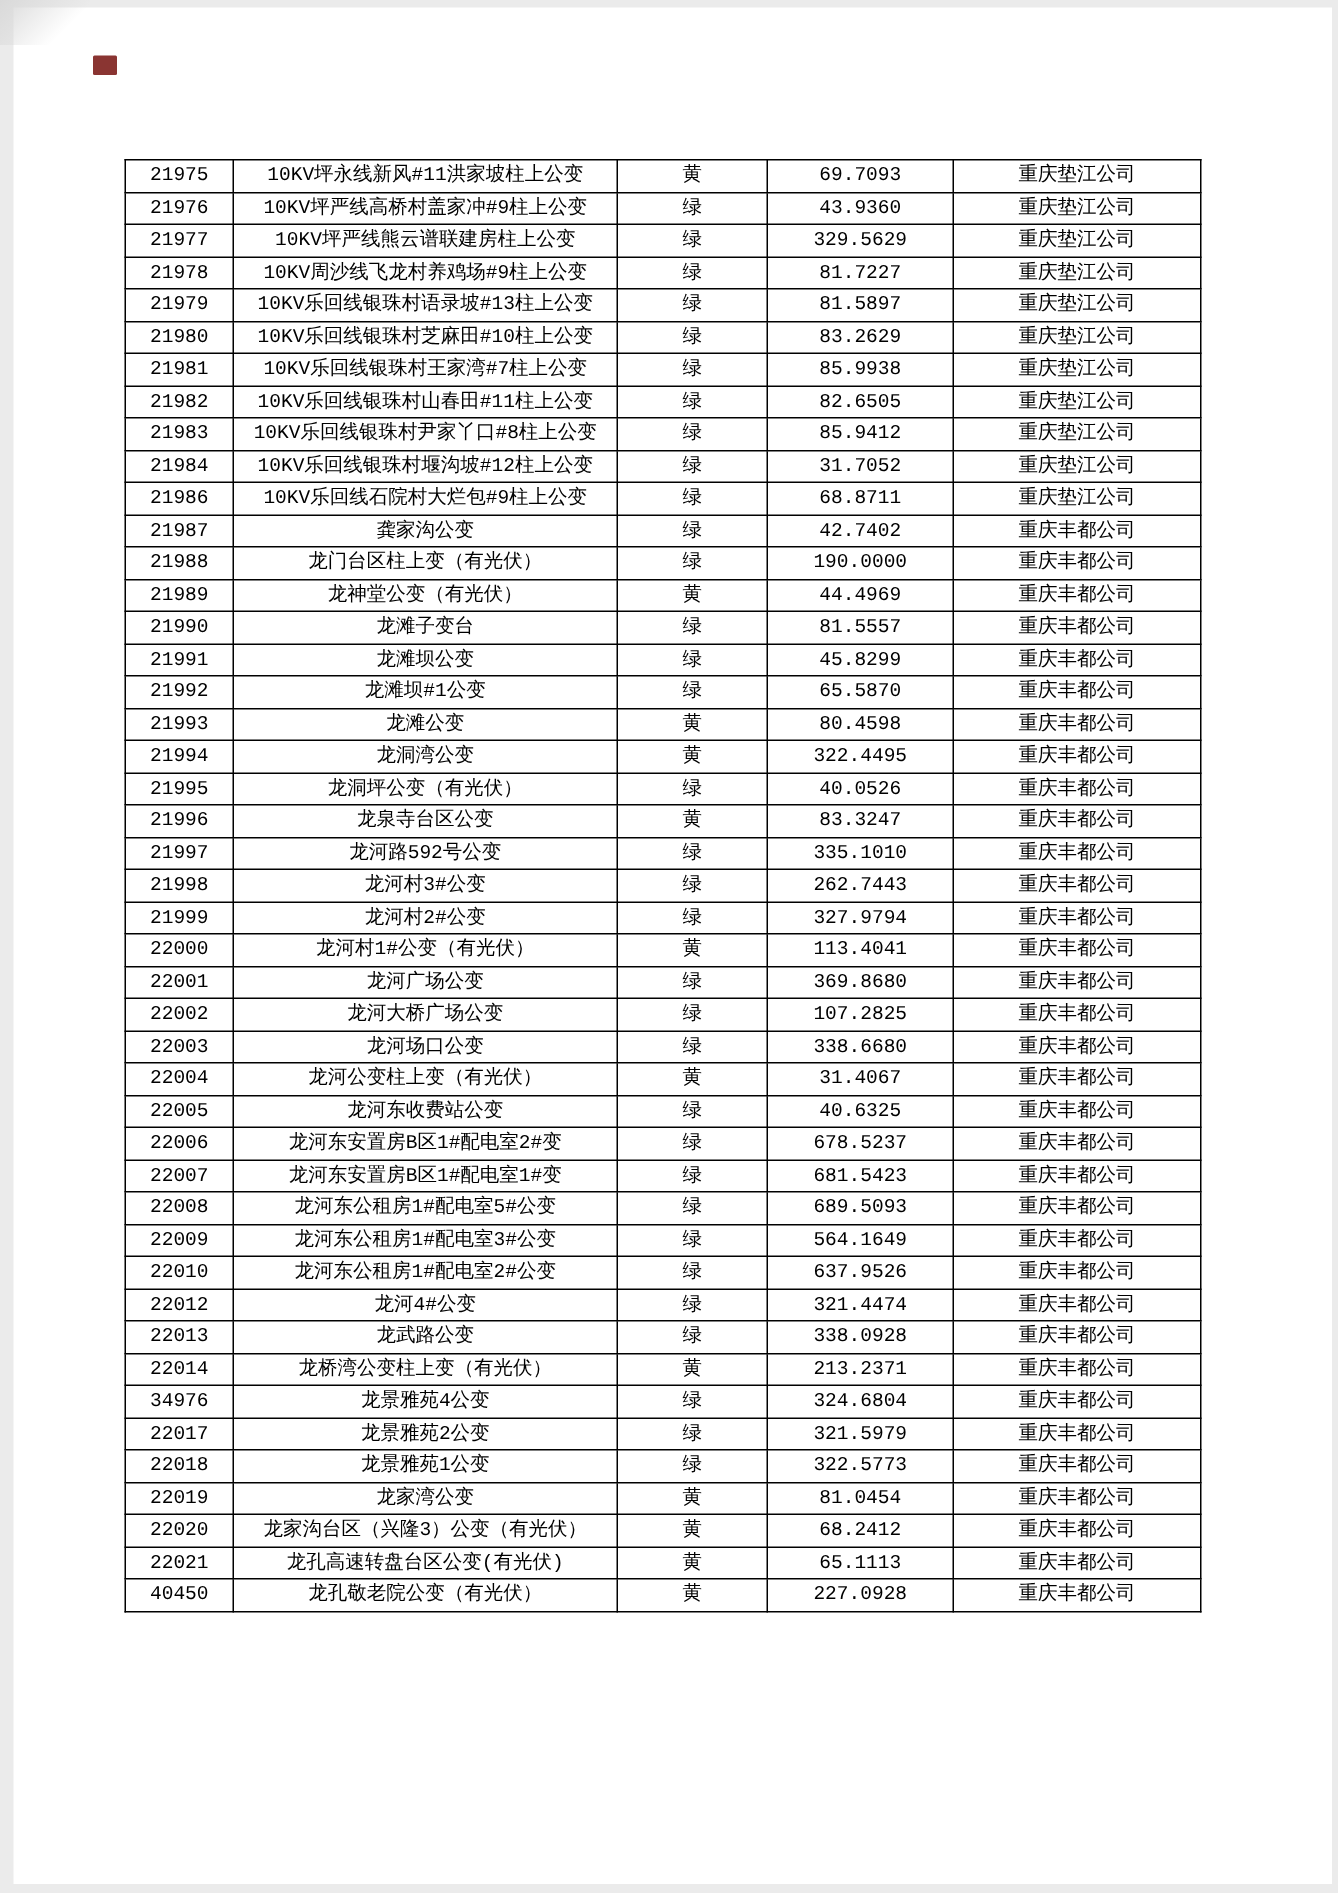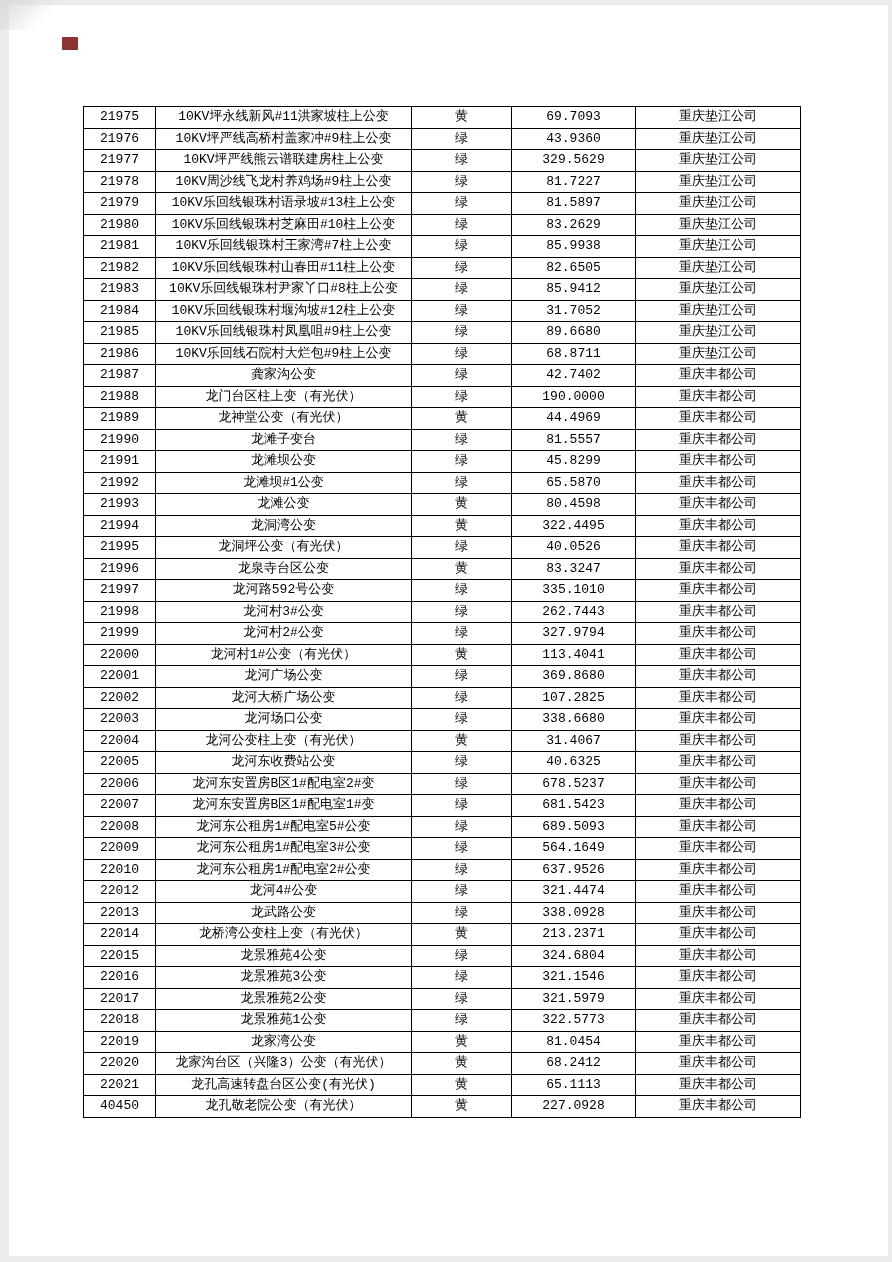--- a/index.html
+++ b/index.html
@@ -138,27 +138,20 @@
           <td>重庆垫江公司</td>
         </tr>
         <tr>
           <td>21984</td>
           <td>10KV乐回线银珠村堰沟坡#12柱上公变</td>
           <td>绿</td>
           <td>31.7052</td>
           <td>重庆垫江公司</td>
         </tr>
         <tr>
-          <td>21985</td>
-          <td>10KV乐回线银珠村凤凰咀#9柱上公变</td>
-          <td>绿</td>
-          <td>89.6680</td>
-          <td>重庆垫江公司</td>
-        </tr>
-        <tr>
           <td>21986</td>
           <td>10KV乐回线石院村大烂包#9柱上公变</td>
           <td>绿</td>
           <td>68.8711</td>
           <td>重庆垫江公司</td>
         </tr>
         <tr>
           <td>21987</td>
           <td>龚家沟公变</td>
           <td>绿</td>
@@ -341,31 +334,24 @@
           <td>重庆丰都公司</td>
         </tr>
         <tr>
           <td>22014</td>
           <td>龙桥湾公变柱上变（有光伏）</td>
           <td>黄</td>
           <td>213.2371</td>
           <td>重庆丰都公司</td>
         </tr>
         <tr>
-          <td>22015</td>
+          <td>34976</td>
           <td>龙景雅苑4公变</td>
           <td>绿</td>
           <td>324.6804</td>
-          <td>重庆丰都公司</td>
-        </tr>
-        <tr>
-          <td>22016</td>
-          <td>龙景雅苑3公变</td>
-          <td>绿</td>
-          <td>321.1546</td>
           <td>重庆丰都公司</td>
         </tr>
         <tr>
           <td>22017</td>
           <td>龙景雅苑2公变</td>
           <td>绿</td>
           <td>321.5979</td>
           <td>重庆丰都公司</td>
         </tr>
         <tr>

